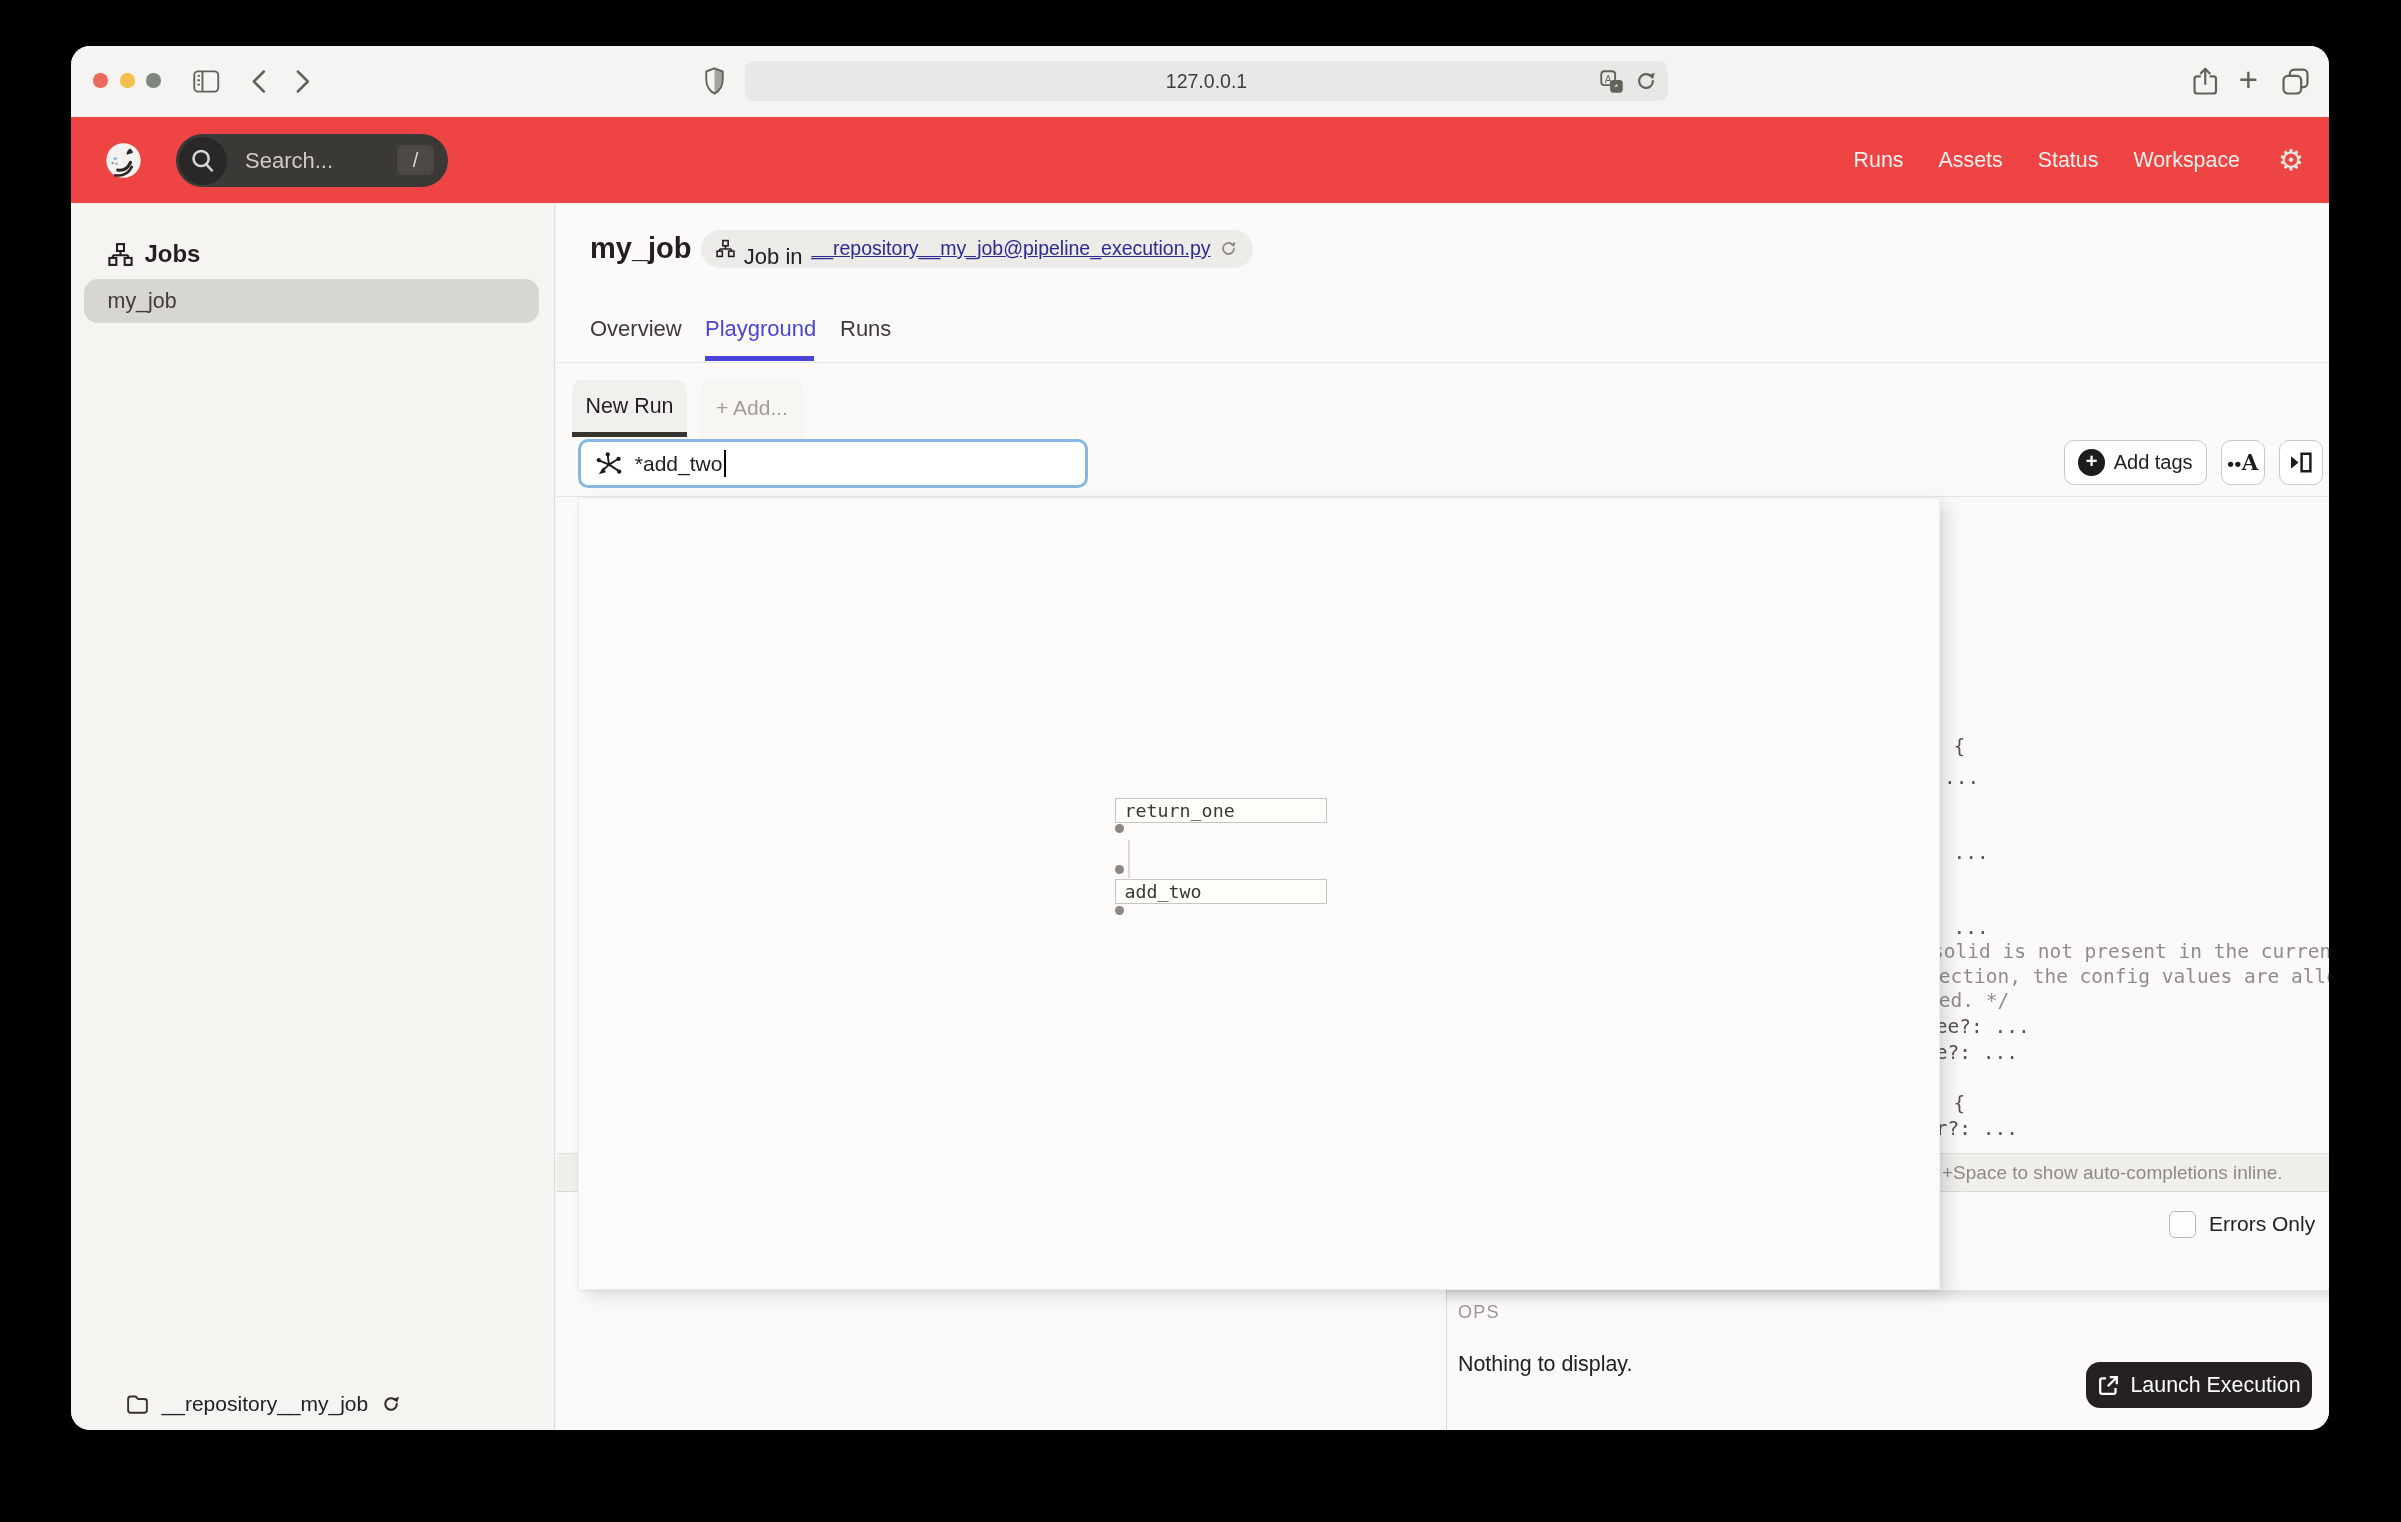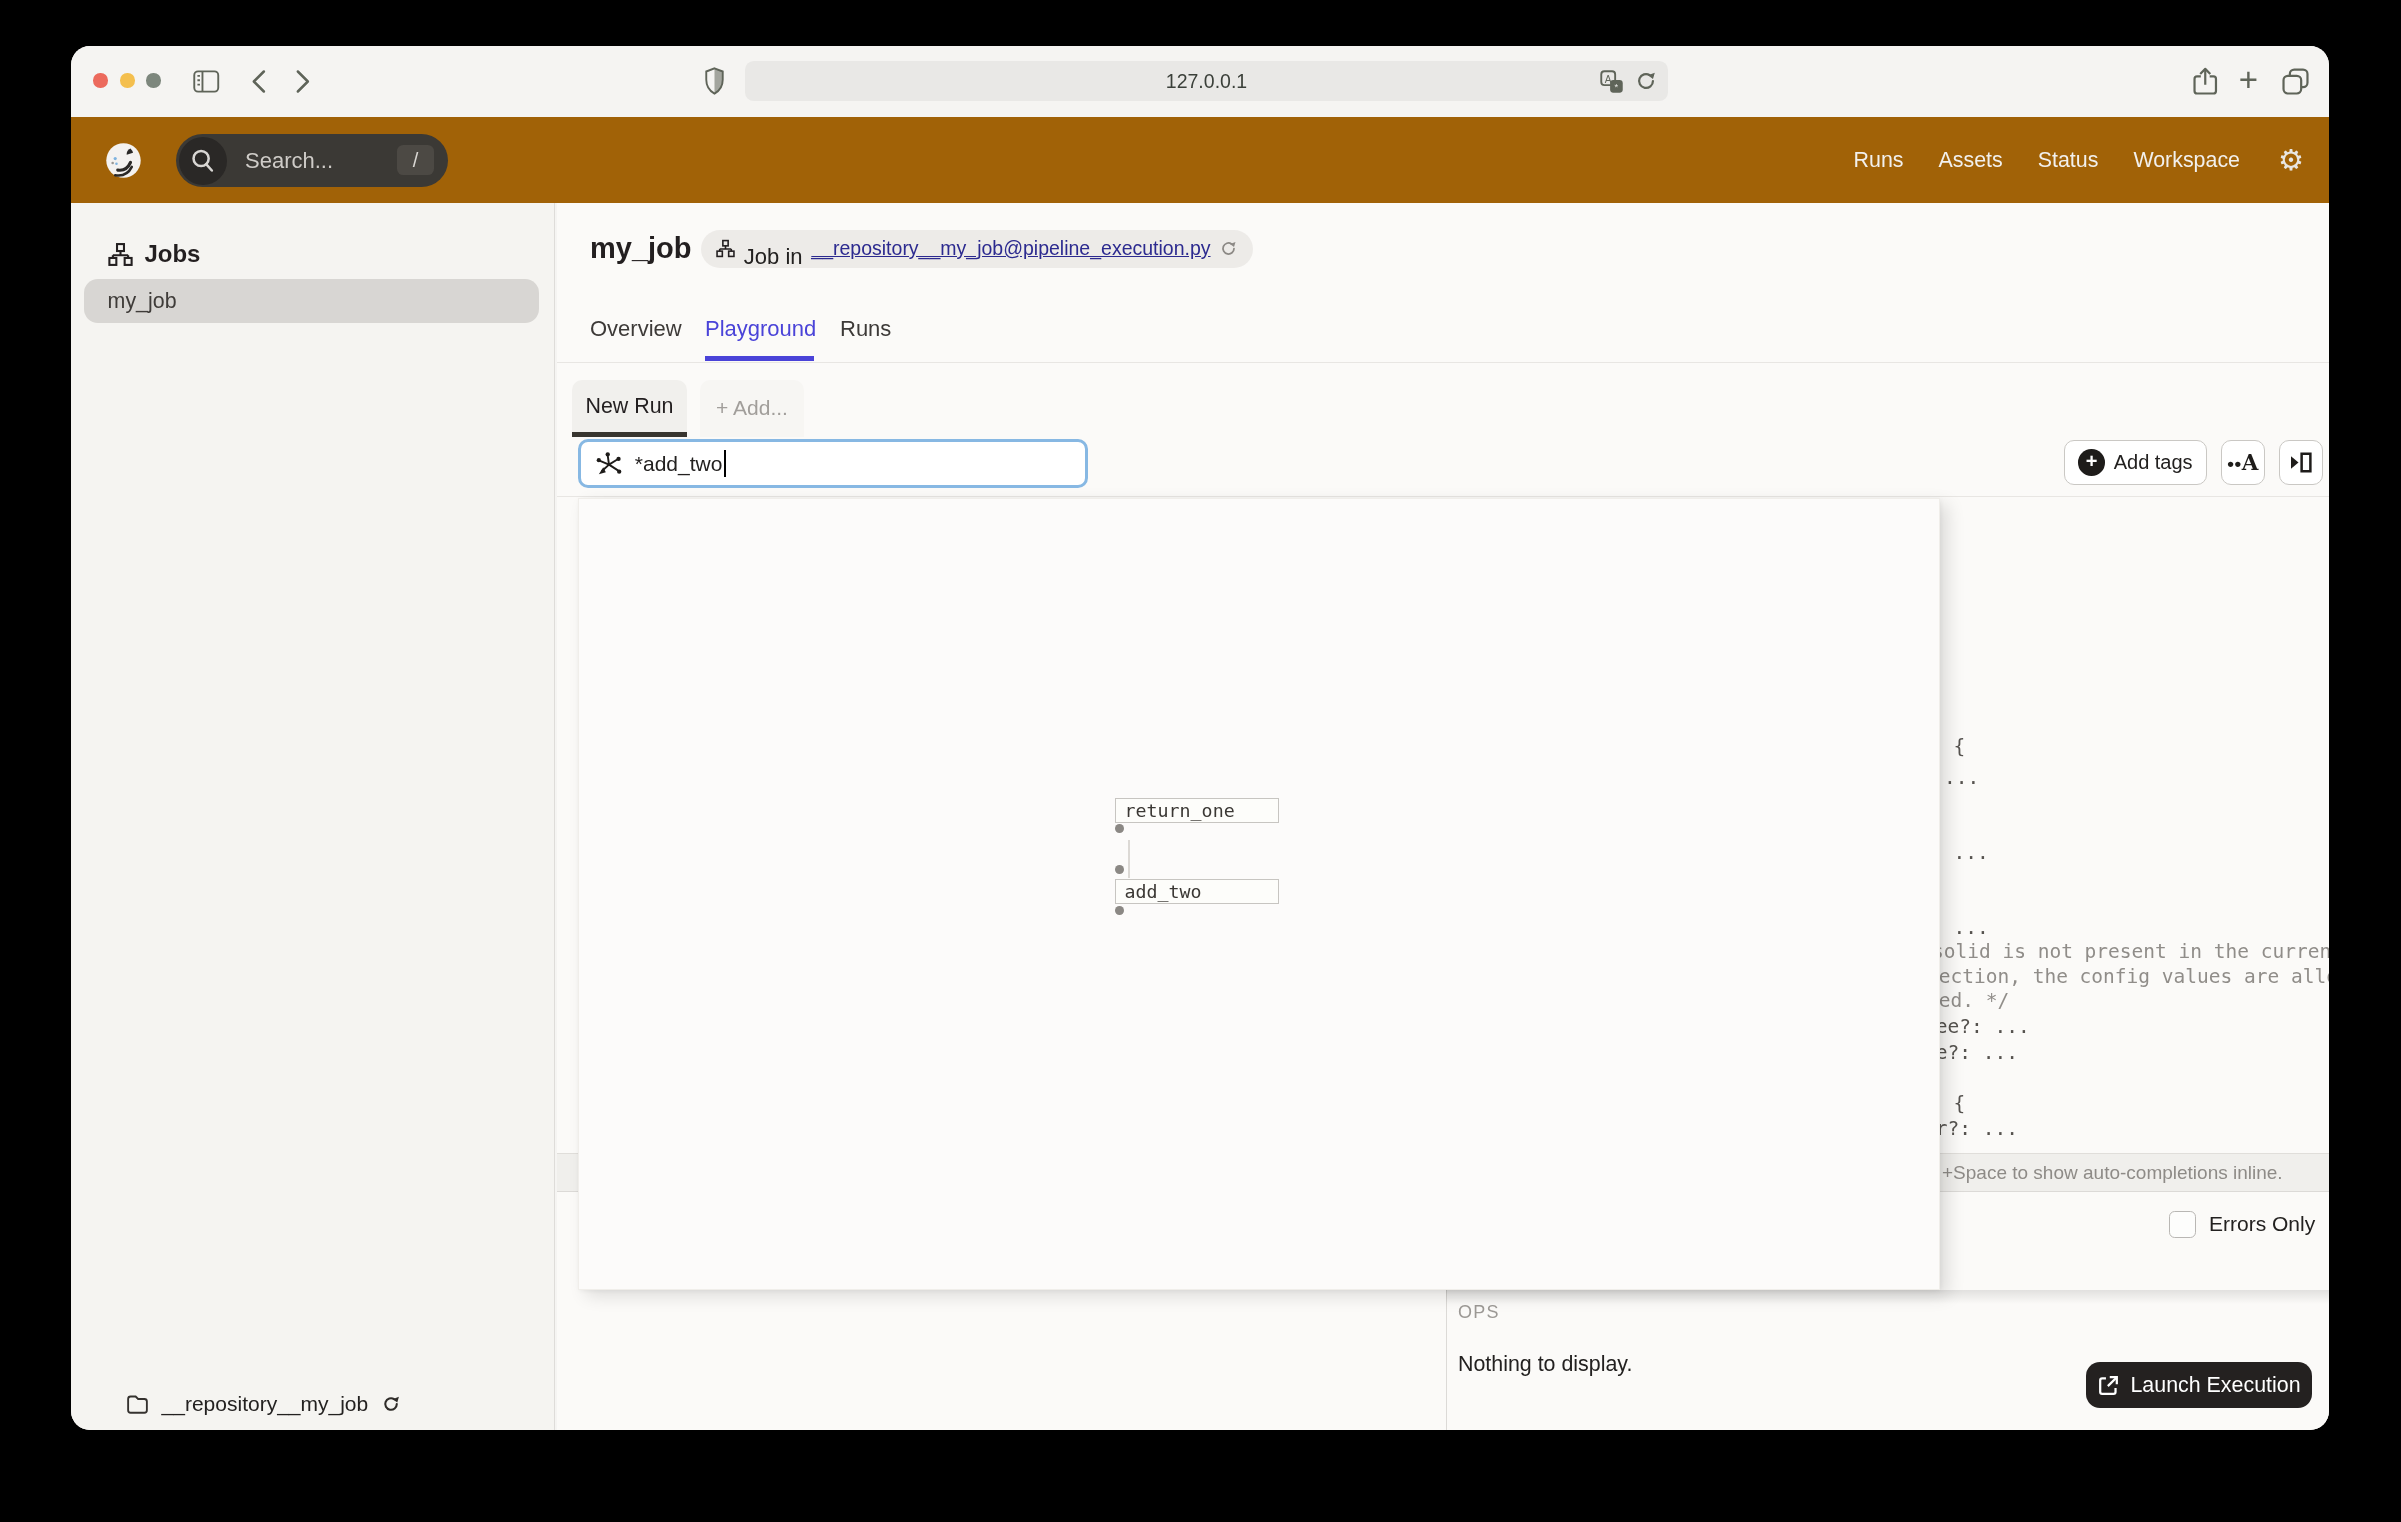--- a/index.html
+++ b/index.html
@@ -18,21 +18,21 @@
   .t-min   { left:49px;  background:#f4bf4e; }
   .t-zoom  { left:75px; background:#7d877d; }
   .addressBar { position:absolute; left:674px; top:15px; width:923px; height:40px;
                 background:#e9e8e6; border-radius:8.8px; }
   .addressBar .url { position:absolute; left:0; right:0; top:0; height:40px; line-height:40px;
                      text-align:center; font-size:19.5px; color:#3b403a; }
   .plusGlyph { position:absolute; left:2163px; top:14px; width:29px; height:43px; line-height:40px;
                font-size:33px; font-weight:300; color:#5f6459; text-align:center; }
 
   
-  .appHeader { position:absolute; left:0; top:71px; right:0; height:86px; background:#a16207; }
+  .appHeader { position:absolute; left:0; top:71px; right:0; height:86px; background:#ef4444; }
   .logo { position:absolute; left:34px; top:25px; width:37px; height:37px; }
   .searchPill { position:absolute; left:105px; top:17px; width:272px; height:53px;
                 border-radius:26.5px; background:#3b3935; }
   .searchCircle { position:absolute; left:2.5px; top:2.5px; width:48px; height:48px; border-radius:50%;
                   background:#2a2826; }
   .searchText { position:absolute; left:69px; top:0; height:53px; line-height:53px;
                 font-size:22px; color:#cfccc8; }
   .slashKey { position:absolute; right:14px; top:11.4px; width:37px; height:30px; border-radius:6.3px;
               background:#4c4944; color:#d9d7d3; font-size:20px; text-align:center; line-height:30px; }
   .navRow { position:absolute; right:89px; top:0; height:86px; display:flex; align-items:center; gap:35px; }
@@ -126,21 +126,21 @@
 
   .launchBtn { position:absolute; left:1529px; top:1159px; width:226px; height:46px;
                background:#242120; border-radius:14px; display:flex; align-items:center;
                justify-content:center; gap:10px; }
   .launchLbl { font-size:21.4px; color:#fff; }
 
   
   .canvas { position:absolute; left:21.4px; top:295px; width:1362px; height:792px; background:#fcfbfa;
             border:0.6px solid #f0eeea;
             box-shadow: 7.6px 6.3px 16.4px rgba(0,0,0,0.12), 1.3px 1.3px 5px rgba(0,0,0,0.06); }
-  .dagNode { position:absolute; left:536px; width:164px; height:25px; background:#fdfdfa;
+  .dagNode { position:absolute; left:536px; width:212px; height:25px; background:#fdfdfa;
              border:1.3px solid #c7c5c1; }
   .dagNode span { display:block; margin-left:8.2px; line-height:23px;
                   font-family:"DejaVu Sans Mono", monospace; font-size:18.3px; color:#3b3834; }
   .node1 { top:299px; }
   .node2 { top:380px; }
   .dagDot { position:absolute; left:536px; width:8.8px; height:8.8px; border-radius:50%; background:#8b8884; }
   .dot1 { top:325px; } .dot2 { top:366px; } .dot3 { top:407px; }
   .dagEdge { position:absolute; left:549px; top:341px; width:1.9px; height:38px; background:#dcd9d5; }
 </style>
 </head>

